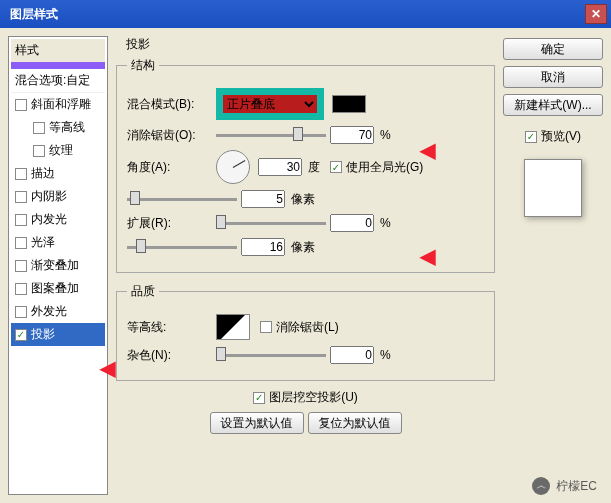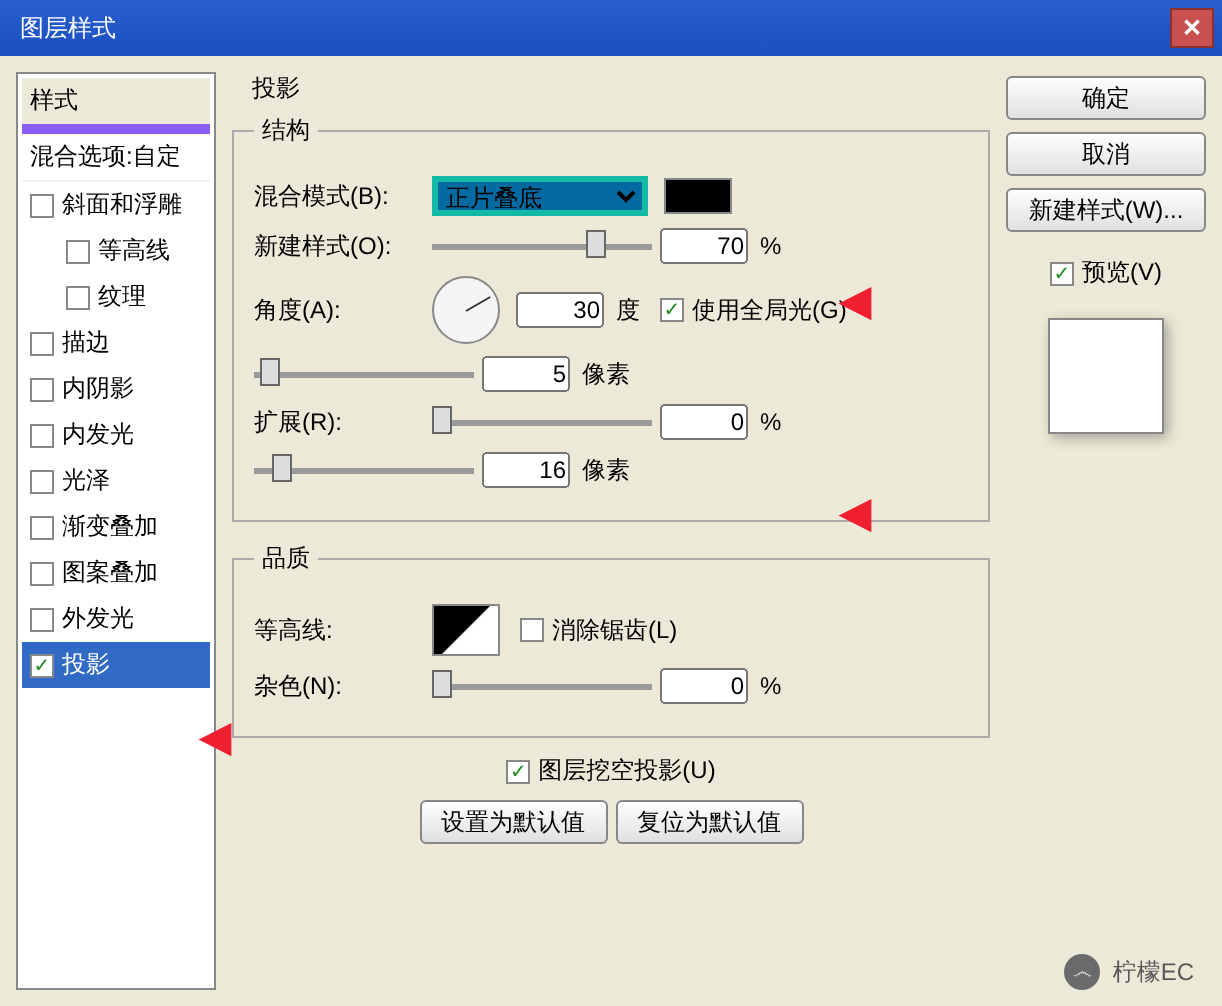--- a/index.html
+++ b/index.html
@@ -1,35 +1,35 @@
 <!DOCTYPE html>
 <html><head>
 <meta charset="utf-8">
 <style>
 *{box-sizing:border-box;margin:0;padding:0;font-family:"SimSun","Microsoft YaHei",sans-serif;font-size:12px}
 body{background:#3b5998;width:611px;height:503px;overflow:hidden;position:relative}
 .titlebar{background:linear-gradient(#2a5fcf,#1a4fbf);height:28px;display:flex;align-items:center;justify-content:space-between;padding:0 4px;color:#fff}
-.titlebar .title{padding-left:6px;font-weight:normal}
+.titlebar .title{padding-left:6px;font-weight:bold}
 .close-btn{width:22px;height:20px;background:#c85050;border:1px solid #8b3030;color:#fff;display:flex;align-items:center;justify-content:center;font-weight:bold;cursor:pointer}
 .dialog-body{background:#ece9d8;height:475px;padding:8px;display:flex;gap:8px;position:relative}
 .left-panel{width:100px;border:1px solid #888;background:#fff;padding:2px}
-.left-header{background:#ece9d8;padding:3px 4px;border-bottom:5px solid #8b5cf6}
+.left-header{background:#ece9d8;padding:3px 4px;border-bottom:7px solid #8b5cf6}
 .left-sub{padding:3px 4px;border-bottom:1px solid #eee}
 .style-item{padding:3px 4px;display:flex;align-items:center;gap:4px;cursor:pointer}
 .style-item.indent{padding-left:22px}
 .style-item.selected{background:#316ac5;color:#fff}
 .cb{width:12px;height:12px;border:1px solid #888;background:#fff;display:inline-flex;align-items:center;justify-content:center;font-size:10px;color:#228b22}
 .cb.checked::before{content:"✓"}
 .center-panel{flex:1;position:relative}
 .section-title{position:relative;top:0;left:6px;padding:0 4px}
 fieldset{border:1px solid #aaa;padding:8px 10px 10px;margin-top:4px}
 legend{padding:0 4px}
 .row{display:flex;align-items:center;margin:6px 0;gap:4px}
 .label{width:85px;padding-right:4px}
-select{width:108px;height:20px;border:3px solid #14b8a6;background:#0369a1}
+select{width:108px;height:32px;border:7px solid #14b8a6;background:#b91c1c}
 .swatch{width:34px;height:18px;background:#000;border:1px solid #888;margin-left:4px}
 .slider{flex:0 0 110px;height:16px;position:relative;display:flex;align-items:center}
 .slider-track{height:3px;background:#999;width:100%}
 .slider-thumb{position:absolute;width:10px;height:14px;background:#ddd;border:1px solid #666;top:0}
 .num{width:44px;text-align:right}
 .unit{padding-left:2px}
 .angle-ctrl{width:34px;height:34px;border:1px solid #888;border-radius:50%;background:#f5f5f5;position:relative;margin-right:4px}
 .angle-ctrl::after{content:"";position:absolute;width:14px;height:1px;background:#333;top:50%;left:50%;transform:rotate(-30deg);transform-origin:left}
 .contour{width:34px;height:26px;border:1px solid #888;background:linear-gradient(135deg,#000 49%,#fff 51%);margin-right:6px}
 .btn{height:22px;background:linear-gradient(#fefefe,#e0e0e0);border:1px solid #888;padding:0 10px;cursor:pointer;border-radius:3px}
@@ -109,21 +109,21 @@
     <fieldset>
       <legend>结构</legend>
 
       <div class="row">
         <span class="label">混合模式(B):</span>
         <select><option>正片叠底</option></select>
         <span class="swatch"></span>
       </div>
 
       <div class="row">
-        <span class="label">新建样式(O):</span>
+        <span class="label">消除锯齿(O):</span>
         <div class="slider">
             <div class="slider-track"></div>
             <div class="slider-thumb" style="left:70%"></div>
           </div>
         <input class="num" value="70" style="">
         <span class="unit">%</span>
       </div>
 
       <div class="row">
         <span class="label">角度(A):</span>

